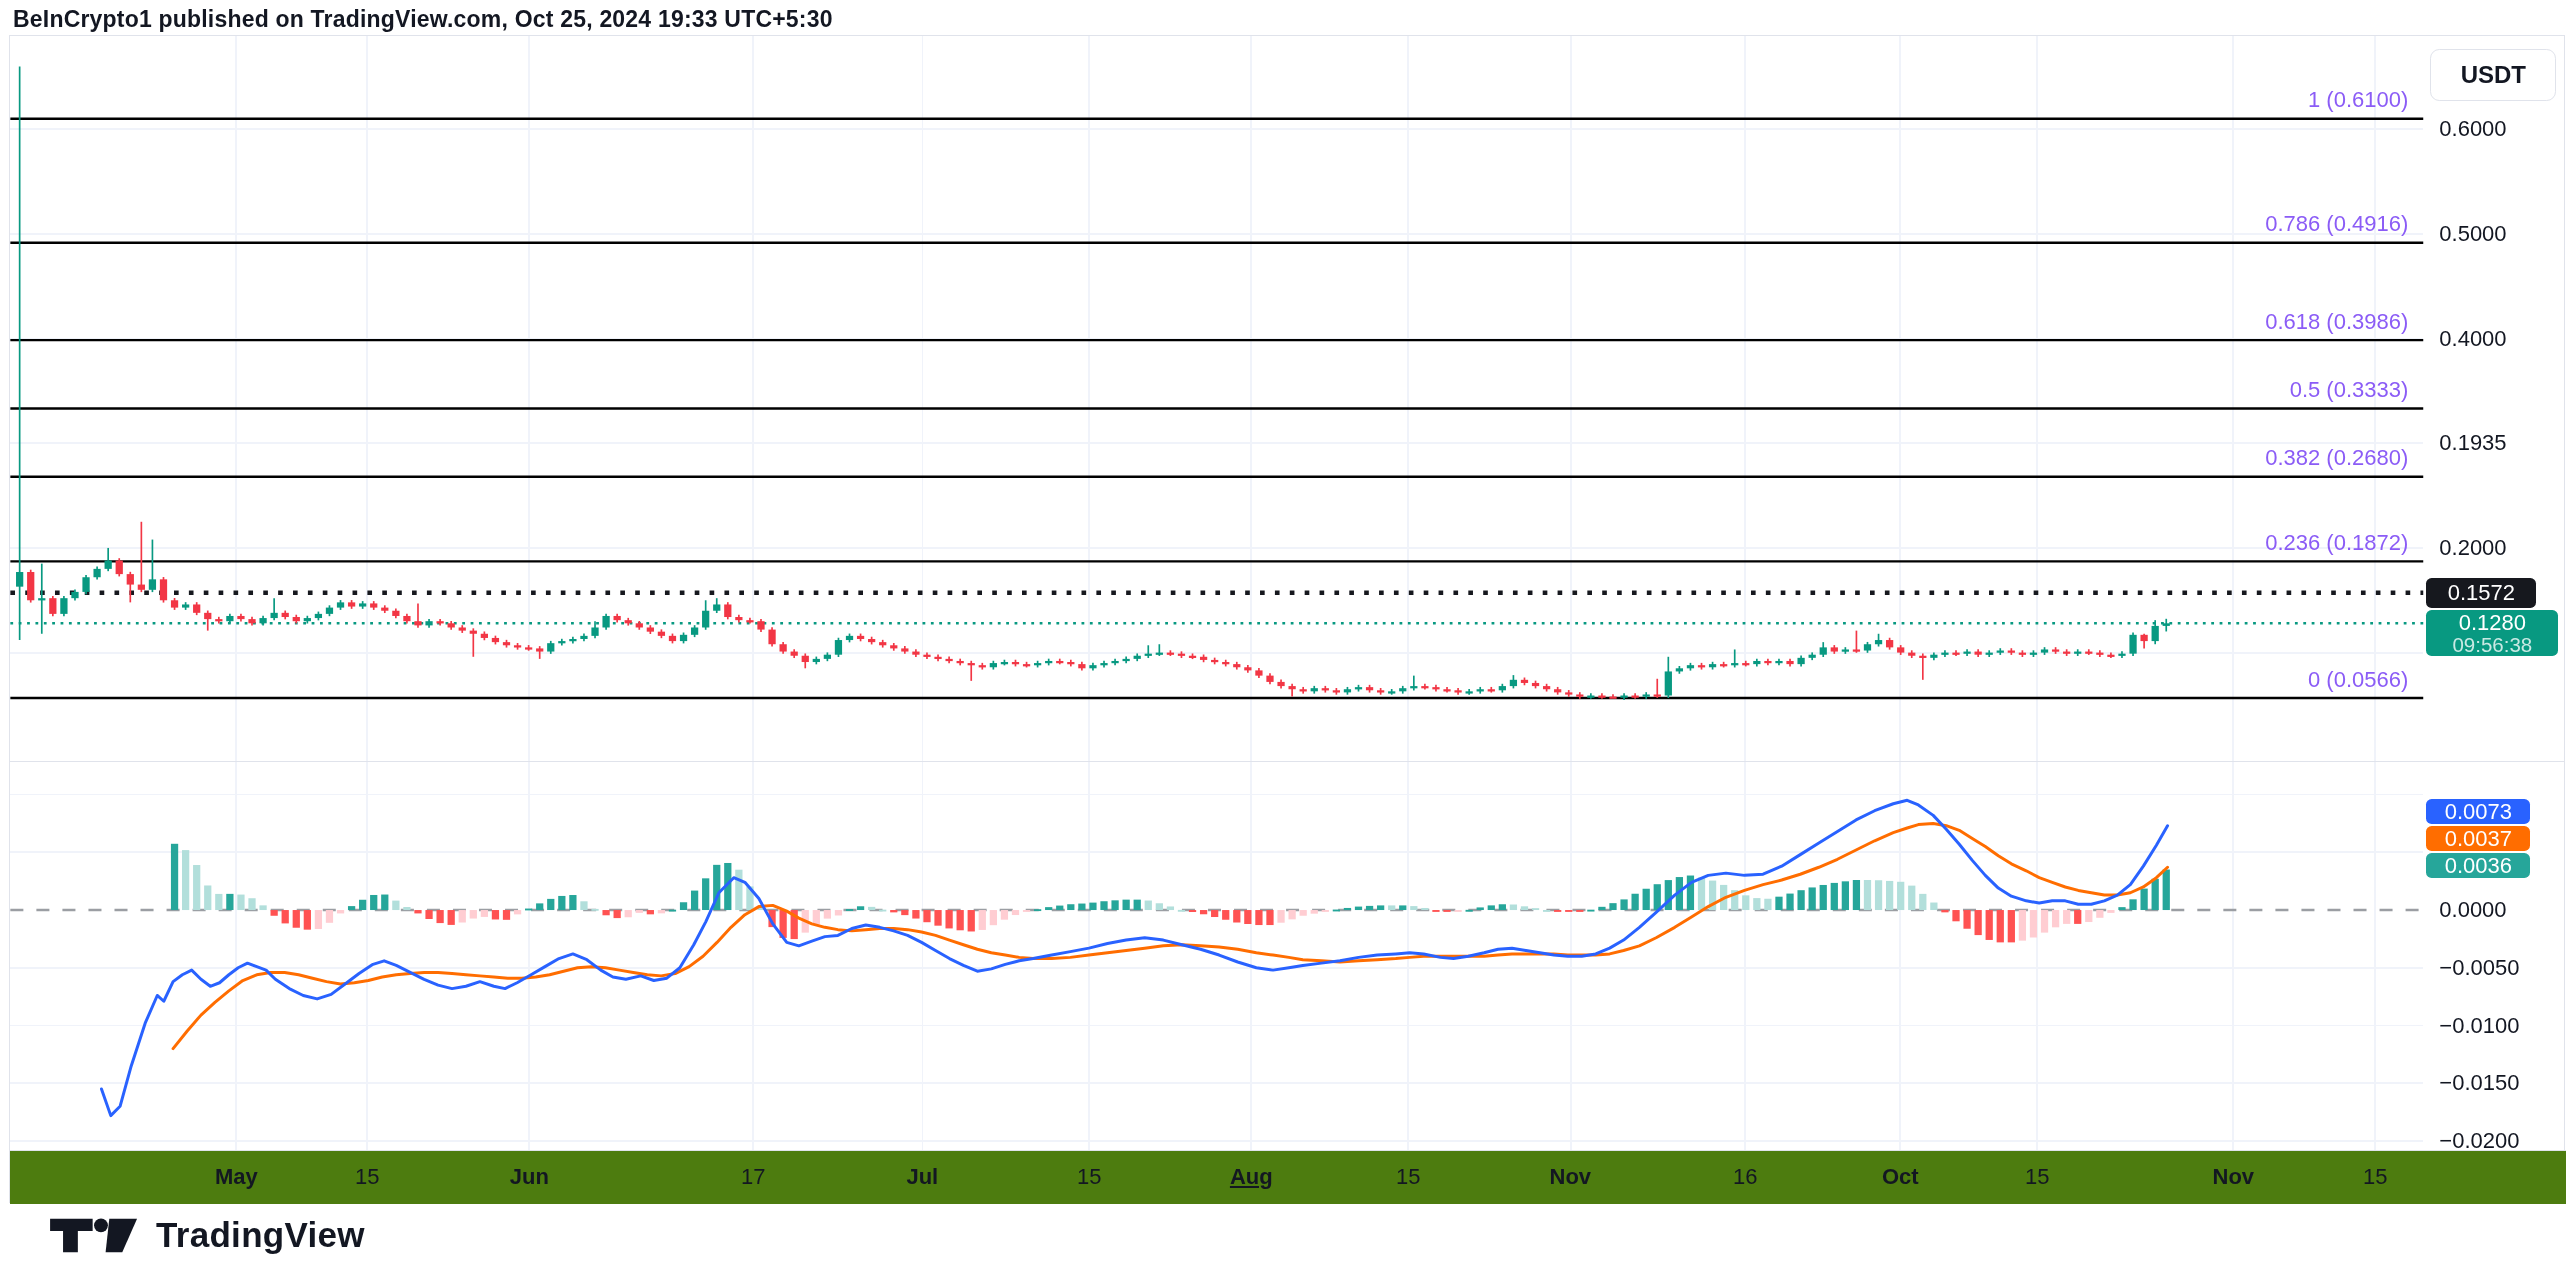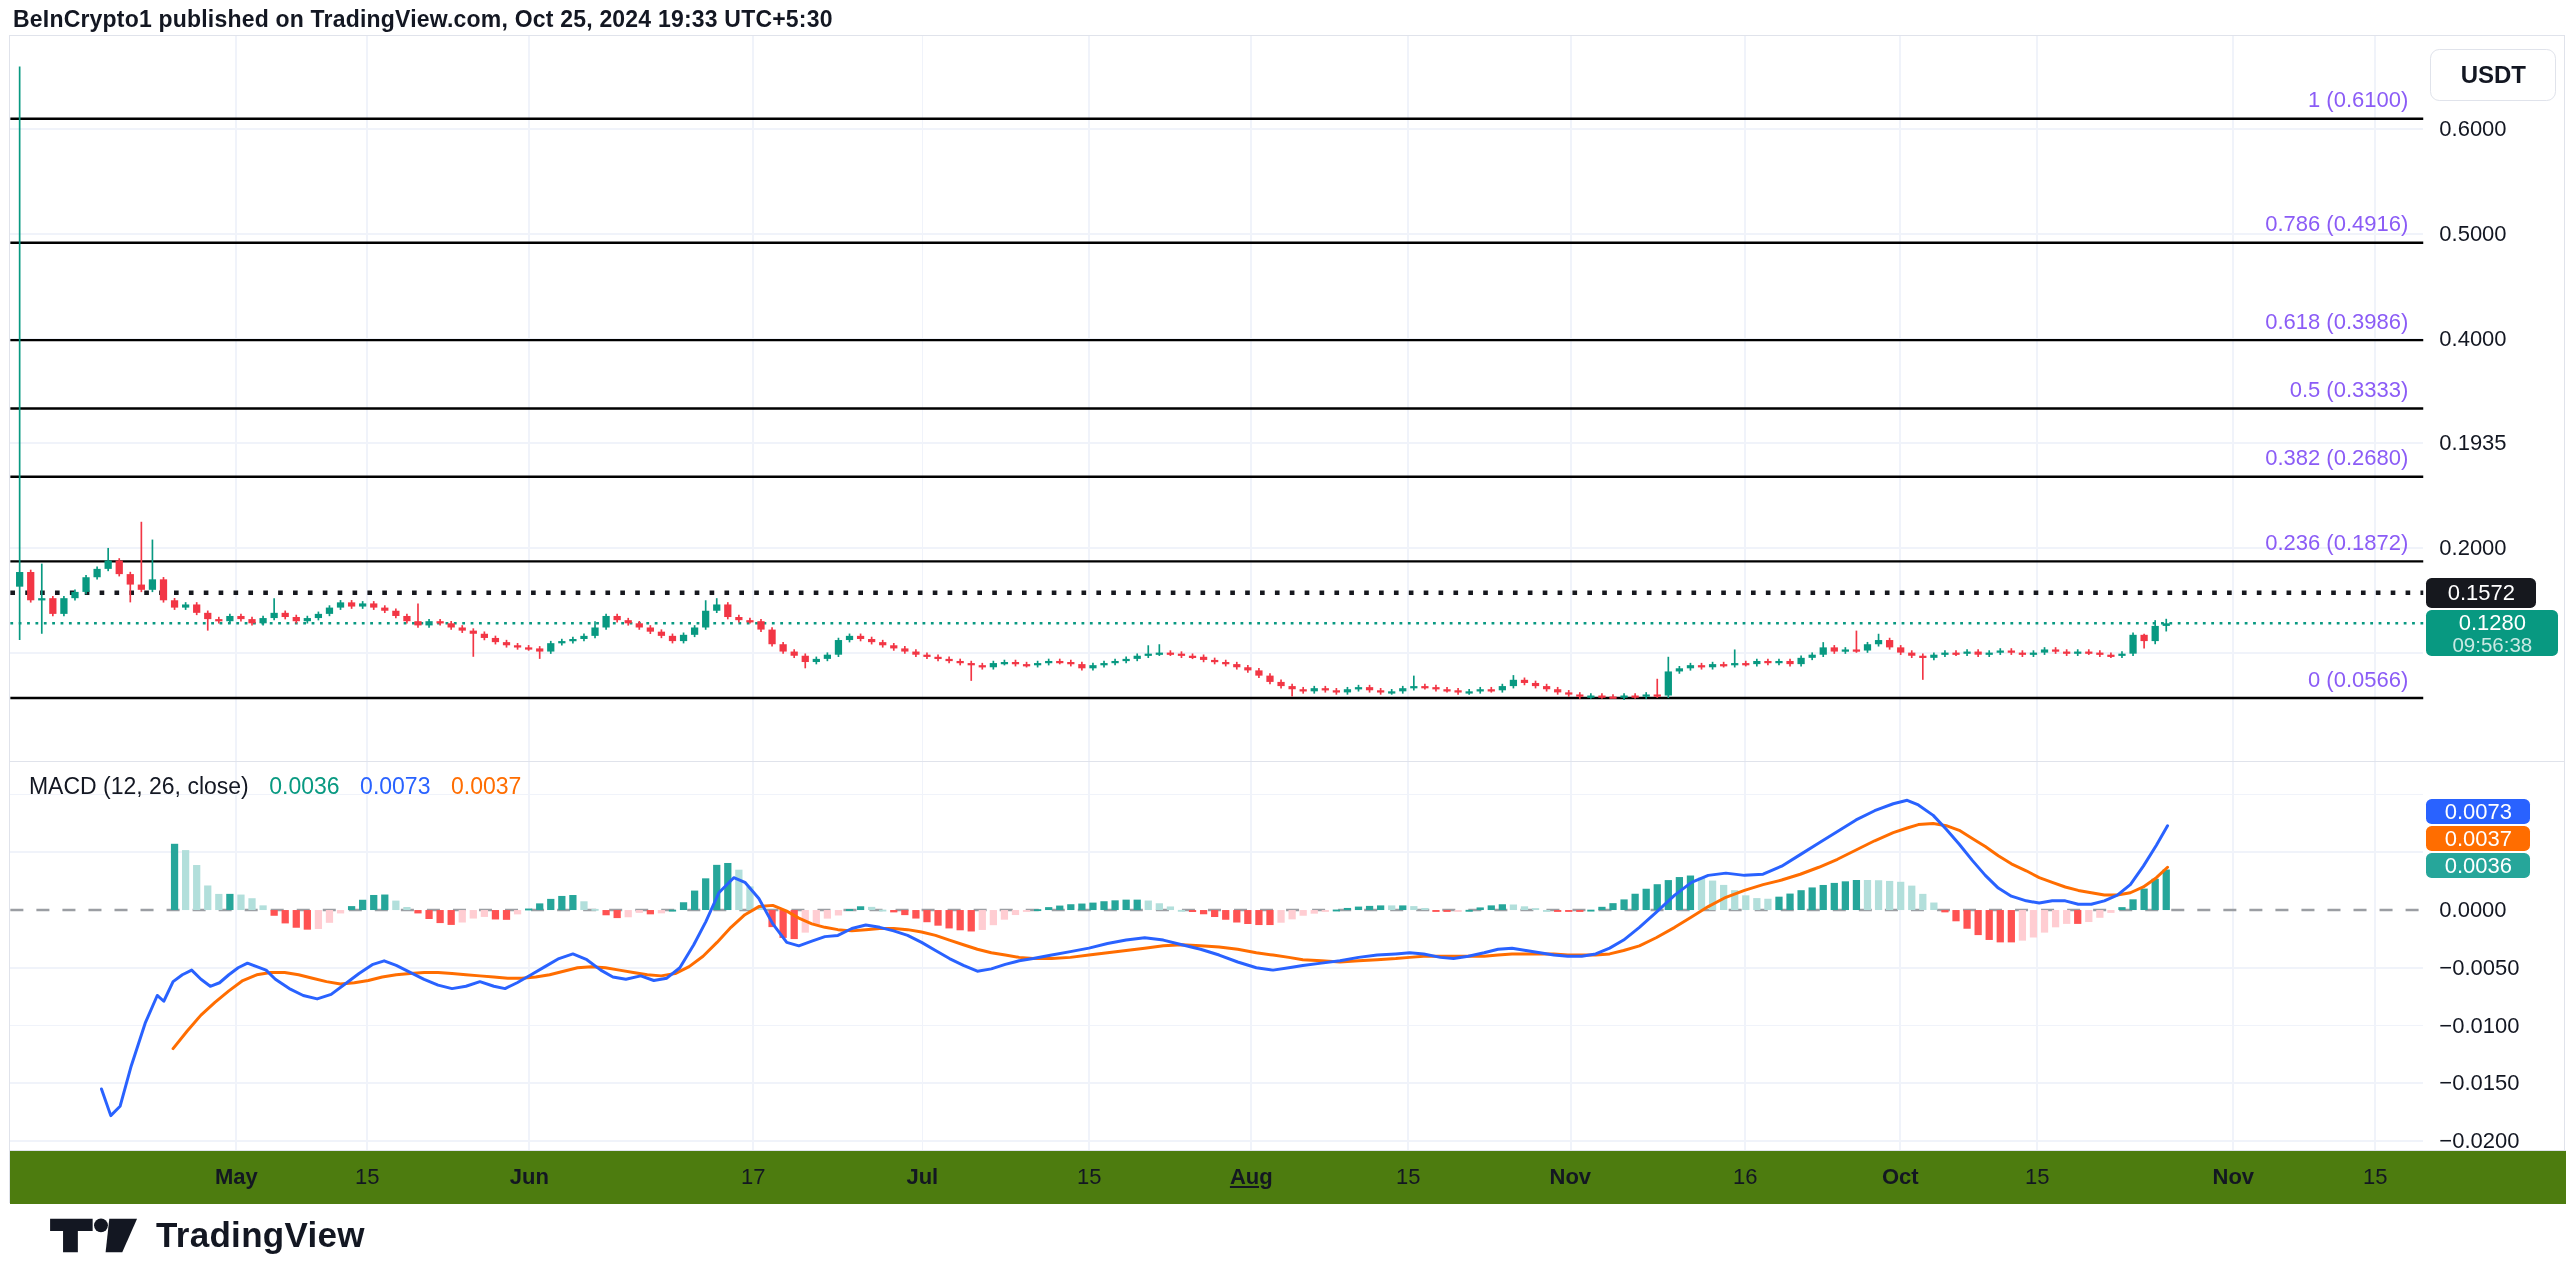--- a/index.html
+++ b/index.html
@@ -674,23 +674,20 @@
         <rect x="2302.8" y="906.3772857142854" width="7.8" height="33.62271428571455" fill="#26a69a"></rect>
         <rect x="2314.7" y="896.4472000000001" width="7.8" height="43.552799999999934" fill="#26a69a"></rect>
       </g>
       <path d="M175.0 1089.0 L190.0 1070.4 L205.0 1053.0 L220.0 1039.4 L235.0 1026.9 L250.0 1015.8 L265.0 1009.6 L280.0 1007.1 L295.0 1007.1 L310.0 1009.6 L325.0 1013.3 L340.0 1017.0 L355.0 1019.5 L370.0 1018.2 L385.0 1015.8 L400.0 1012.0 L415.0 1009.6 L430.0 1008.3 L445.0 1007.1 L460.0 1007.1 L475.0 1008.3 L490.0 1009.6 L505.0 1010.8 L520.0 1012.0 L535.0 1013.3 L550.0 1013.3 L565.0 1012.0 L580.0 1009.6 L595.0 1005.8 L610.0 1002.1 L625.0 1000.9 L640.0 1002.1 L655.0 1004.6 L670.0 1007.1 L685.0 1009.6 L700.0 1010.8 L715.0 1008.3 L730.0 1000.9 L745.0 989.7 L760.0 974.8 L775.0 958.6 L790.0 945.0 L805.0 936.3 L820.0 935.0 L835.0 941.2 L848.0 948.7 L862.0 954.9 L876.0 958.6 L890.0 961.1 L905.0 962.4 L920.0 961.1 L935.0 959.9 L950.0 959.9 L965.0 961.1 L980.0 963.6 L995.0 967.3 L1010.0 972.3 L1025.0 977.3 L1040.0 982.2 L1055.0 986.0 L1070.0 988.4 L1085.0 990.9 L1100.0 992.2 L1120.0 992.2 L1140.0 990.9 L1160.0 988.4 L1180.0 986.0 L1200.0 983.5 L1220.0 981.0 L1240.0 978.5 L1260.0 977.3 L1280.0 978.5 L1300.0 979.7 L1320.0 982.2 L1340.0 986.0 L1358.0 988.4 L1375.0 990.9 L1390.0 993.4 L1410.0 994.6 L1430.0 995.9 L1450.0 994.6 L1470.0 993.4 L1490.0 992.2 L1505.0 990.9 L1520.0 989.7 L1538.0 989.7 L1552.0 989.7 L1568.0 989.7 L1585.0 989.7 L1600.0 988.4 L1615.0 987.2 L1630.0 987.2 L1645.0 987.2 L1660.0 987.2 L1675.0 988.4 L1690.0 988.4 L1705.0 988.4 L1720.0 987.2 L1735.0 983.5 L1752.0 978.5 L1770.0 969.8 L1790.0 958.6 L1808.0 947.5 L1826.0 936.3 L1845.0 926.3 L1865.0 918.9 L1885.0 912.7 L1905.0 907.7 L1925.0 901.5 L1945.0 894.0 L1965.0 885.4 L1985.0 875.4 L2005.0 865.5 L2025.0 856.8 L2040.0 851.8 L2052.0 848.1 L2068.0 846.9 L2082.0 849.3 L2096.0 854.3 L2110.0 863.0 L2124.0 871.7 L2138.0 881.6 L2152.0 890.3 L2168.0 897.8 L2182.0 905.2 L2196.0 910.2 L2210.0 915.2 L2224.0 918.9 L2238.0 921.4 L2252.0 923.9 L2266.0 923.9 L2280.0 921.4 L2294.0 915.2 L2308.0 905.2 L2320.0 894.0" fill="none" stroke="#ff6d00" stroke-width="3.2" stroke-linejoin="round" stroke-linecap="round"></path>
       <path d="M98.0 1132.5 L108.0 1161.1 L118.0 1151.1 L130.0 1107.7 L145.0 1061.7 L158.0 1031.9 L165.0 1038.1 L175.0 1017.0 L185.0 1009.6 L195.0 1004.6 L205.0 1014.5 L215.0 1022.0 L225.0 1018.2 L235.0 1009.6 L245.0 1002.1 L255.0 997.1 L265.0 1000.9 L275.0 1004.6 L285.0 1014.5 L300.0 1024.5 L315.0 1031.9 L330.0 1035.6 L345.0 1030.7 L360.0 1019.5 L375.0 1008.3 L390.0 998.4 L402.0 994.6 L415.0 999.6 L430.0 1007.1 L445.0 1014.5 L460.0 1020.7 L475.0 1024.5 L490.0 1022.0 L505.0 1017.0 L520.0 1022.0 L532.0 1024.5 L545.0 1018.2 L560.0 1009.6 L575.0 1000.9 L590.0 992.2 L605.0 987.2 L620.0 993.4 L635.0 1004.6 L648.0 1012.0 L662.0 1014.5 L678.0 1010.8 L692.0 1015.8 L706.0 1013.3 L720.0 1002.1 L735.0 977.3 L748.0 952.4 L762.0 921.4 L778.0 905.2 L790.0 910.2 L805.0 927.6 L820.0 954.9 L835.0 974.8 L848.0 978.5 L862.0 973.5 L876.0 968.6 L890.0 967.3 L905.0 959.9 L920.0 956.1 L935.0 958.6 L950.0 962.4 L965.0 967.3 L980.0 974.8 L995.0 983.5 L1010.0 992.2 L1025.0 999.6 L1040.0 1005.8 L1055.0 1003.3 L1070.0 998.4 L1085.0 994.6 L1100.0 992.2 L1120.0 988.4 L1140.0 984.7 L1160.0 981.0 L1180.0 976.0 L1200.0 972.3 L1220.0 969.8 L1240.0 972.3 L1260.0 977.3 L1280.0 982.2 L1300.0 988.4 L1320.0 995.9 L1340.0 1002.1 L1358.0 1004.6 L1375.0 1002.1 L1390.0 999.6 L1410.0 997.1 L1430.0 994.6 L1450.0 990.9 L1470.0 988.4 L1490.0 987.2 L1505.0 986.0 L1520.0 987.2 L1538.0 990.9 L1552.0 992.2 L1568.0 989.7 L1585.0 986.0 L1600.0 982.2 L1615.0 981.0 L1630.0 983.5 L1645.0 986.0 L1660.0 988.4 L1675.0 989.7 L1690.0 989.7 L1705.0 987.2 L1720.0 981.0 L1735.0 972.3 L1752.0 958.6 L1770.0 942.5 L1790.0 923.9 L1808.0 910.2 L1826.0 902.7 L1845.0 900.3 L1865.0 902.7 L1885.0 901.5 L1905.0 892.8 L1925.0 880.4 L1945.0 868.0 L1965.0 855.5 L1985.0 843.1 L2005.0 833.2 L2025.0 825.7 L2040.0 822.0 L2052.0 827.0 L2068.0 838.2 L2082.0 853.1 L2096.0 869.2 L2110.0 886.6 L2124.0 902.7 L2138.0 916.4 L2152.0 925.1 L2168.0 930.1 L2182.0 932.5 L2196.0 930.1 L2210.0 930.1 L2224.0 933.8 L2238.0 933.8 L2252.0 930.1 L2266.0 923.9 L2280.0 912.7 L2294.0 892.8 L2308.0 870.4 L2320.0 849.3" fill="none" stroke="#2962ff" stroke-width="3.2" stroke-linejoin="round" stroke-linecap="round"></path>
     </svg>
 
 
   <div class="usdt-btn">USDT</div>
 
-  <div class="macd-row">
-    <span class="t">MACD (12, 26, close)</span><span class="v1">0.0036</span><span class="v2">0.0073</span><span class="v3">0.0037</span>
-  </div>
 
   <div id="fib-labels">
       <div class="fib-label" style="top: 51px;">1 (0.6100)</div>
       <div class="fib-label" style="top: 175px;">0.786 (0.4916)</div>
       <div class="fib-label" style="top: 273px;">0.618 (0.3986)</div>
       <div class="fib-label" style="top: 341px;">0.5 (0.3333)</div>
       <div class="fib-label" style="top: 409px;">0.382 (0.2680)</div>
       <div class="fib-label" style="top: 494px;">0.236 (0.1872)</div>
       <div class="fib-label" style="top: 631px;">0 (0.0566)</div>
     </div>

